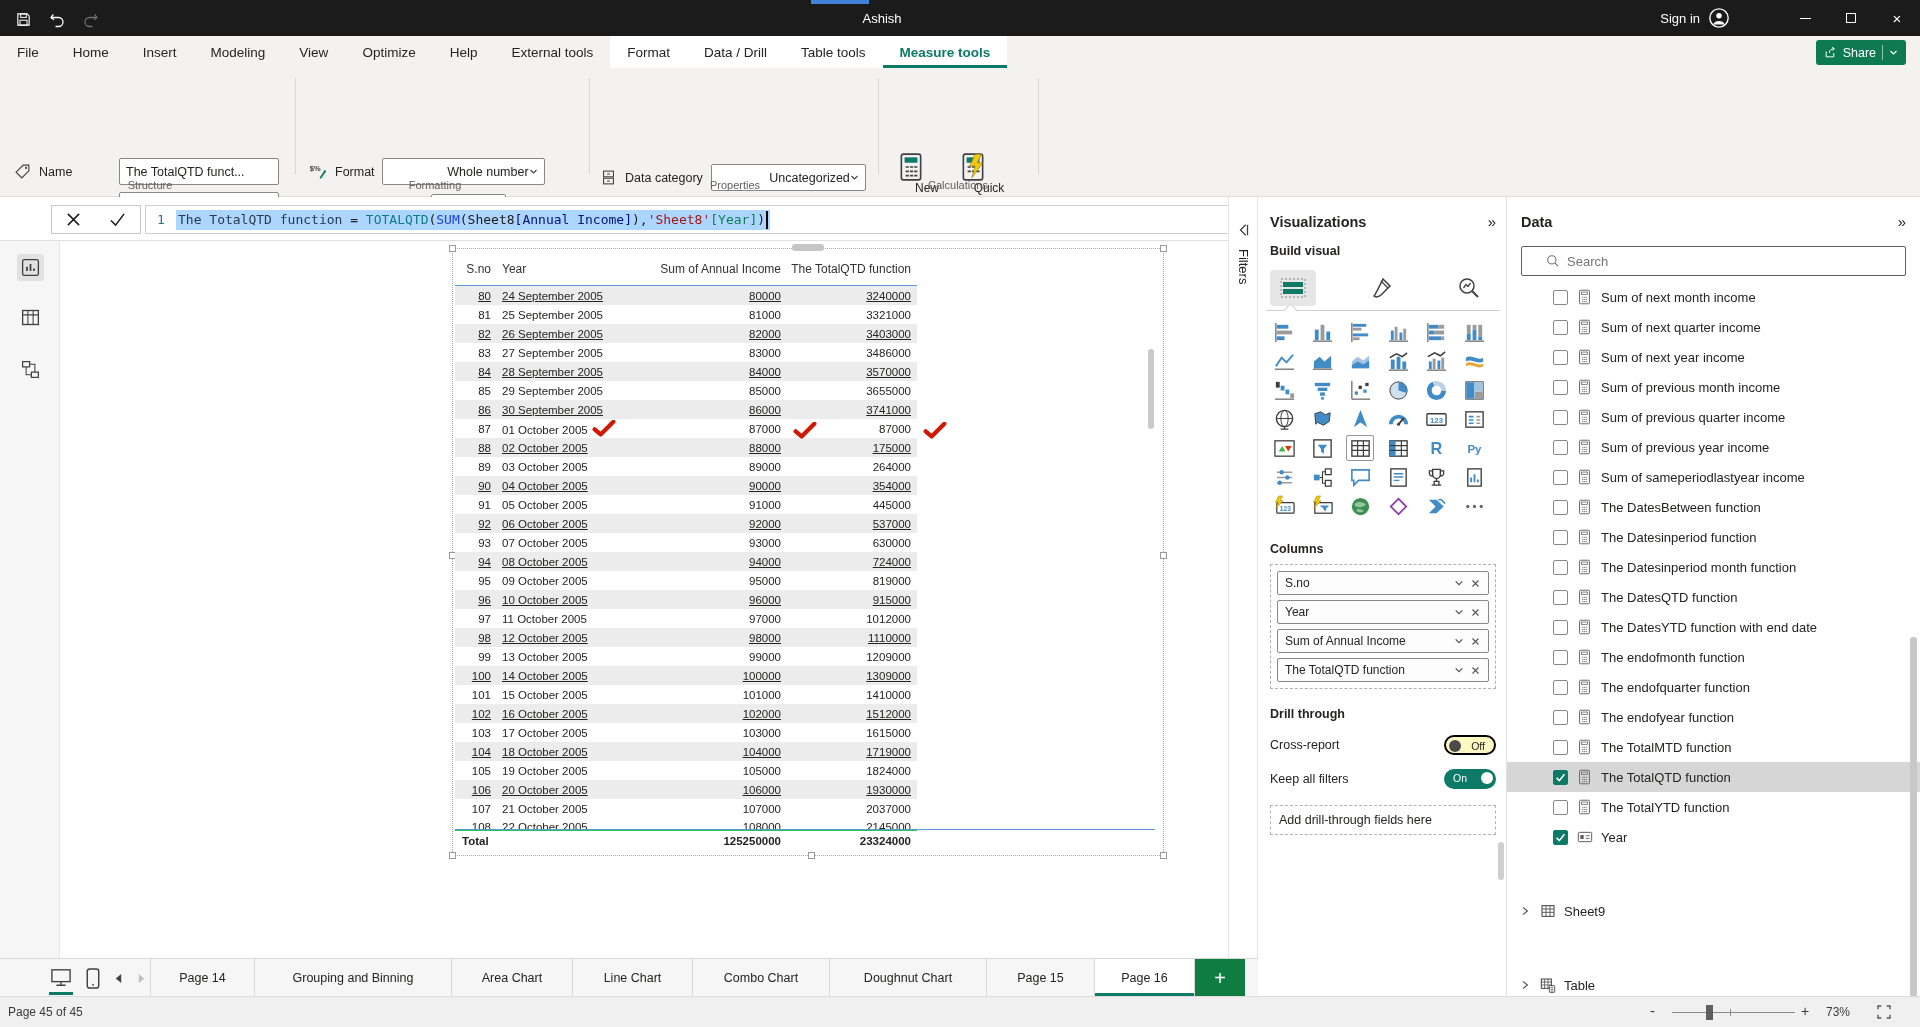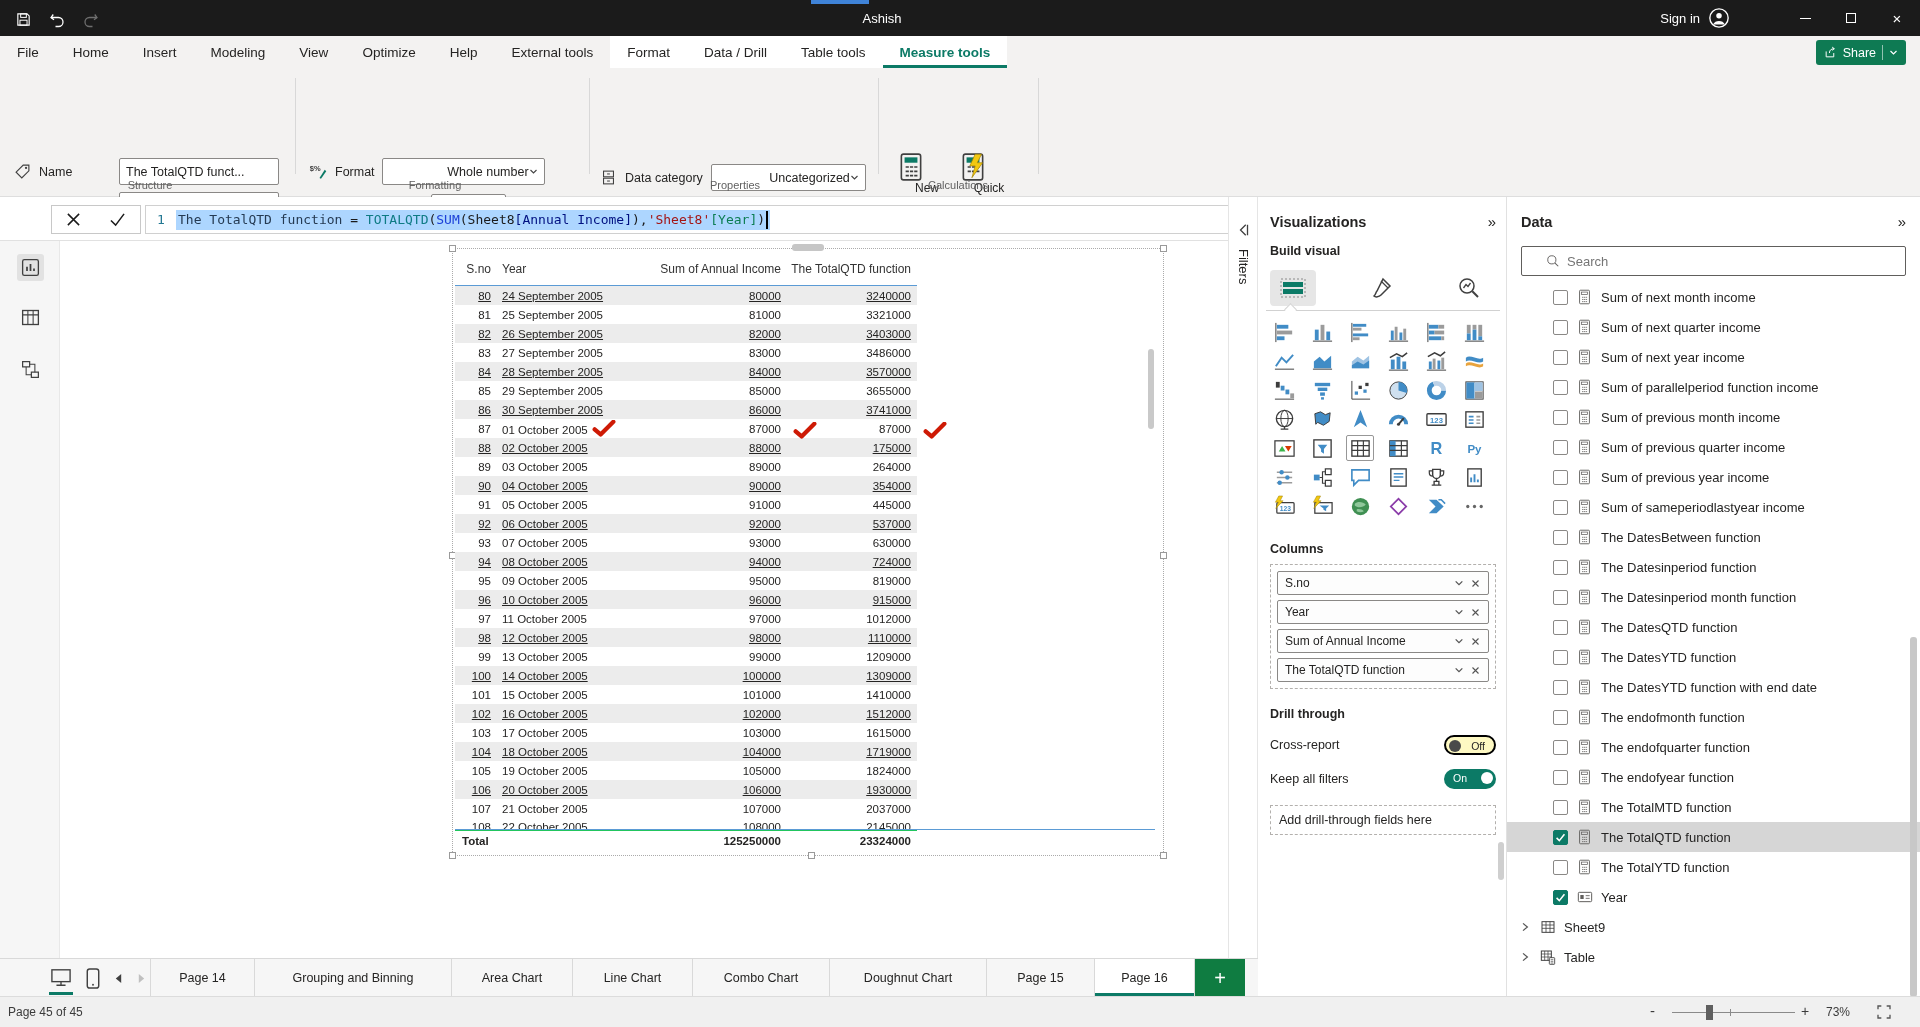--- a/index.html
+++ b/index.html
@@ -109,21 +109,21 @@
   .addbox { border:1px dashed #b3b0ad; margin-top:16px; height:30px; display:flex; align-items:center; padding:0 8px; font-size:12.5px; color:#252423; }
   .vp-scroll { position:absolute; right:2px; top:645px; width:6px; height:38px; background:#cfcfcf; border-radius:3px; }
 
   
   .datapane { position:absolute; left:1506px; top:197px; width:414px; height:799px; background:#fff; border-left:1px solid #e1e1e1; padding:16px 14px 0 14px; }
   .searchbox { margin-top:16px; height:30px; border:1px solid #605e5c; border-radius:2px; display:flex; align-items:center; padding:0 24px; gap:7px; }
   .searchbox input { border:none; outline:none; flex:1; font-size:13px; font-family:inherit; color:#252423; background:transparent; }
   .dlist { margin:6px -14px 0 -14px; }
   .ditem { height:30px; display:flex; align-items:center; gap:8px; padding-left:46px; font-size:13px; }
   .ditem.hl { background:#d6d6d6; }
-  .ditem.tbl-row { padding-left:12px; }
+  .ditem.tbl-row { padding-left:12px;margin-top:44px; }
   .cb { width:15px; height:15px; border:1px solid #8a8886; border-radius:2px; background:#fff; display:flex; align-items:center; justify-content:center; flex:0 0 auto; }
   .cb.on { background:#0c7a66; border-color:#0c7a66; }
   .fic { width:17px; height:17px; flex:0 0 auto; display:flex; align-items:center; justify-content:center; }
   .chv { width:12px; display:flex; justify-content:center; color:#555; flex:0 0 auto; }
   .dp-scroll { position:absolute; right:3px; top:440px; width:7px; height:360px; background:#c8c8c8; border-radius:3px; }
 
   
   .pagebar { position:absolute; left:0; top:958px; width:1258px; height:38px; background:#f6f6f6; border-top:1px solid #d9d9d9; }
   .ptabs { position:absolute; left:150px; top:0; height:38px; display:flex; }
   .ptab { height:38px; display:flex; align-items:center; justify-content:center; font-size:12.5px; color:#252423;
@@ -1067,31 +1067,20 @@
       </div>
       <div class="ditem">
         <span class="cb"></span>
         <span class="fic">
           <svg width="15" height="16" viewBox="0 0 24 26">
             <rect x="4" y="2" width="16" height="22" rx="1.5" fill="none" stroke="#605e5c" stroke-width="1.5"></rect>
             <rect x="7" y="5" width="10" height="4" fill="none" stroke="#605e5c" stroke-width="1.2"></rect>
             <path d="M8 13.5h2.2M11 13.5h2.2M14 13.5h2.2M8 17h2.2M11 17h2.2M14 17h2.2M8 20.5h2.2M11 20.5h2.2M14 20.5h2.2" stroke="#605e5c" stroke-width="1.3"></path>
           </svg>
         </span>
-        <span>Sum of parallelperiod function income</span>
-      </div>
-      <div class="ditem">
-        <span class="cb"></span>
-        <span class="fic">
-          <svg width="15" height="16" viewBox="0 0 24 26">
-            <rect x="4" y="2" width="16" height="22" rx="1.5" fill="none" stroke="#605e5c" stroke-width="1.5"></rect>
-            <rect x="7" y="5" width="10" height="4" fill="none" stroke="#605e5c" stroke-width="1.2"></rect>
-            <path d="M8 13.5h2.2M11 13.5h2.2M14 13.5h2.2M8 17h2.2M11 17h2.2M14 17h2.2M8 20.5h2.2M11 20.5h2.2M14 20.5h2.2" stroke="#605e5c" stroke-width="1.3"></path>
-          </svg>
-        </span>
         <span>Sum of previous month income</span>
       </div>
       <div class="ditem">
         <span class="cb"></span>
         <span class="fic">
           <svg width="15" height="16" viewBox="0 0 24 26">
             <rect x="4" y="2" width="16" height="22" rx="1.5" fill="none" stroke="#605e5c" stroke-width="1.5"></rect>
             <rect x="7" y="5" width="10" height="4" fill="none" stroke="#605e5c" stroke-width="1.2"></rect>
             <path d="M8 13.5h2.2M11 13.5h2.2M14 13.5h2.2M8 17h2.2M11 17h2.2M14 17h2.2M8 20.5h2.2M11 20.5h2.2M14 20.5h2.2" stroke="#605e5c" stroke-width="1.3"></path>
           </svg>
@@ -1156,31 +1145,20 @@
       <div class="ditem">
         <span class="cb"></span>
         <span class="fic">
           <svg width="15" height="16" viewBox="0 0 24 26">
             <rect x="4" y="2" width="16" height="22" rx="1.5" fill="none" stroke="#605e5c" stroke-width="1.5"></rect>
             <rect x="7" y="5" width="10" height="4" fill="none" stroke="#605e5c" stroke-width="1.2"></rect>
             <path d="M8 13.5h2.2M11 13.5h2.2M14 13.5h2.2M8 17h2.2M11 17h2.2M14 17h2.2M8 20.5h2.2M11 20.5h2.2M14 20.5h2.2" stroke="#605e5c" stroke-width="1.3"></path>
           </svg>
         </span>
         <span>The DatesQTD function</span>
-      </div>
-      <div class="ditem">
-        <span class="cb"></span>
-        <span class="fic">
-          <svg width="15" height="16" viewBox="0 0 24 26">
-            <rect x="4" y="2" width="16" height="22" rx="1.5" fill="none" stroke="#605e5c" stroke-width="1.5"></rect>
-            <rect x="7" y="5" width="10" height="4" fill="none" stroke="#605e5c" stroke-width="1.2"></rect>
-            <path d="M8 13.5h2.2M11 13.5h2.2M14 13.5h2.2M8 17h2.2M11 17h2.2M14 17h2.2M8 20.5h2.2M11 20.5h2.2M14 20.5h2.2" stroke="#605e5c" stroke-width="1.3"></path>
-          </svg>
-        </span>
-        <span>The DatesYTD function</span>
       </div>
       <div class="ditem">
         <span class="cb"></span>
         <span class="fic">
           <svg width="15" height="16" viewBox="0 0 24 26">
             <rect x="4" y="2" width="16" height="22" rx="1.5" fill="none" stroke="#605e5c" stroke-width="1.5"></rect>
             <rect x="7" y="5" width="10" height="4" fill="none" stroke="#605e5c" stroke-width="1.2"></rect>
             <path d="M8 13.5h2.2M11 13.5h2.2M14 13.5h2.2M8 17h2.2M11 17h2.2M14 17h2.2M8 20.5h2.2M11 20.5h2.2M14 20.5h2.2" stroke="#605e5c" stroke-width="1.3"></path>
           </svg>
         </span>

